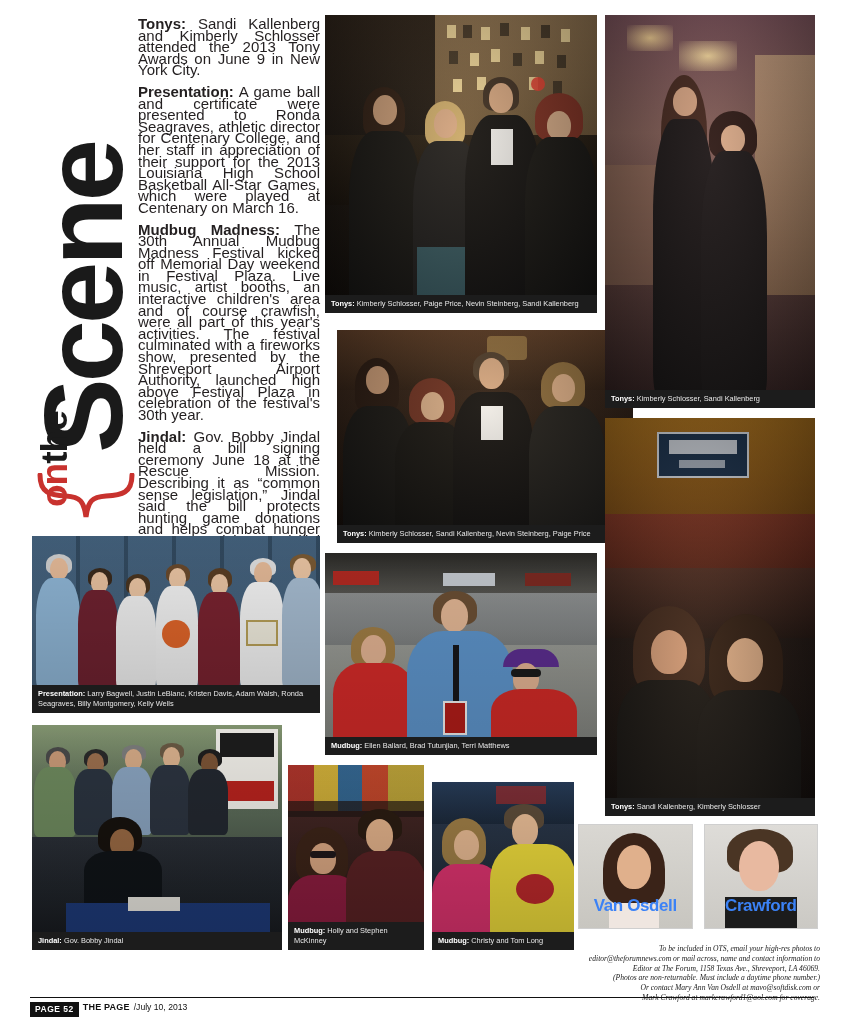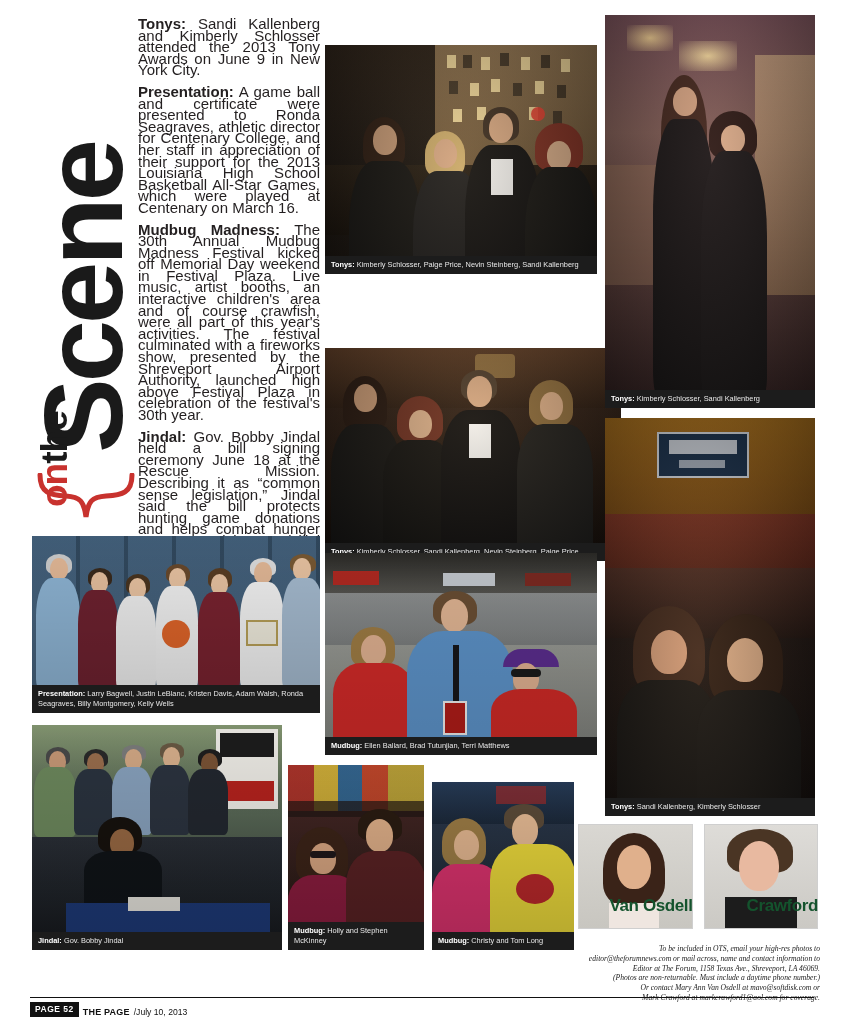--- a/index.html
+++ b/index.html
@@ -108,45 +108,45 @@
   }
   .names {
     position: absolute;
     left: 578px; top: 896px;
     width: 240px;
     display: flex;
     gap: 11px;
   }
   .names span {
     flex: 1;
-    text-align: right;
+    text-align: center;
     font-family: "Liberation Sans", sans-serif;
     font-weight: bold;
     font-size: 17px;
     letter-spacing: -0.4px;
-    color: #14532d;
+    color: #3b82f6;
   }
   .contact {
     position: absolute;
     left: 525px; top: 944px;
     width: 295px;
     text-align: right;
     font-family: "Liberation Serif", serif;
     font-style: italic;
     font-size: 7.6px;
     line-height: 9.8px;
     color: #1a1a1a;
   }
 
   
   .footer {
     position: absolute;
     left: 30px; top: 1002px;
     display: flex;
-    align-items: flex-end;
+    align-items: flex-start;
     gap: 4px;
   }
   .footer .pagebox {
     background: #111;
     color: #fff;
     font-family: "Liberation Sans", sans-serif;
     font-weight: bold;
     font-size: 8.5px;
     letter-spacing: 0.5px;
     padding: 2px 5px 3px 5px;
@@ -197,21 +197,21 @@
     </svg>
   </div>
 
   <div class="bodycol">
     <p><b>Tonys:</b><span> Sandi Kallenberg and Kimberly Schlosser attended the 2013 Tony Awards on June 9 in New York City.</span></p>
     <p><b>Presentation:</b><span> A game ball and certificate were presented to Ronda Seagraves, athletic director for Centenary College, and her staff in appreciation of their support for the 2013 Louisiana High School Basketball All-Star Games, which were played at Centenary on March 16.</span></p>
     <p><b>Mudbug Madness:</b><span> The 30th Annual Mudbug Madness Festival kicked off Memorial Day weekend in Festival Plaza. Live music, artist booths, an interactive children's area and of course crawfish, were all part of this year's activities. The festival culminated with a fireworks show, presented by the Shreveport Airport Authority, launched high above Festival Plaza in celebration of the festival's 30th year.</span></p>
     <p><b>Jindal:</b><span> Gov. Bobby Jindal held a bill signing ceremony June 18 at the Rescue Mission. Describing it as “common sense legislation,” Jindal said the bill protects hunting game donations and helps combat hunger across Louisiana. Jindal met with legislators and Caddo Parish mayors prior to the signing. Dr. Mike Strain, commissioner of agriculture, also spoke at the event.</span></p>
   </div>
 
-  <div class="photo" style="left:325px; top:15px; width:272px; height:229px;margin-top:30px;">
+  <div class="photo" style="left:325px; top:15px; width:272px; height:298px;">
     <div class="img sky-night" style="height:307px;">
       <div class="bldg" style="left:110px;top:0;width:165px;height:120px;"></div>
       <div class="win" style="left:122px;top:10px;width:9px;height:13px;"></div>
       <div class="win d" style="left:138px;top:10px;width:9px;height:13px;"></div>
       <div class="win" style="left:156px;top:12px;width:9px;height:13px;"></div>
       <div class="win d" style="left:175px;top:8px;width:9px;height:13px;"></div>
       <div class="win" style="left:196px;top:12px;width:9px;height:13px;"></div>
       <div class="win d" style="left:216px;top:10px;width:9px;height:13px;"></div>
       <div class="win" style="left:236px;top:14px;width:9px;height:13px;"></div>
       <div class="win d" style="left:124px;top:36px;width:9px;height:13px;"></div>
@@ -241,21 +241,21 @@
       <div style="position:absolute;left:166px;top:106px;width:22px;height:44px;background:#efefef;"></div>
       <div style="position:absolute;left:164px;top:106px;width:26px;height:8px;background:#0e0e10;"></div>
       <div class="hair" style="left:210px;top:78px;width:48px;height:48px;background:#7b2d22;"></div>
       <div class="face" style="left:222px;top:96px;width:24px;height:29px;background:#d6ac8a;"></div>
       <div class="torso" style="left:200px;top:122px;width:72px;height:184px;background:#131313;"></div>
       <div style="position:absolute;left:0;top:0;right:0;bottom:0;background:radial-gradient(ellipse at 50% 40%, rgba(255,220,160,.10), rgba(0,0,0,.42));"></div>
     </div>
     <div class="cap"><b>Tonys:</b><span> Kimberly Schlosser, Paige Price, Nevin Steinberg, Sandi Kallenberg</span></div>
   </div>
 
-  <div class="photo" style="left:325px; top:330px; width:296px; height:213px;margin-top:18px;">
+  <div class="photo" style="left:337px; top:330px; width:296px; height:213px;">
     <div class="img" style="height:213px;background:linear-gradient(180deg,#3a261c 0%,#20150f 55%,#120c09 100%);">
       <div style="position:absolute;left:0;top:0;right:0;height:60px;background:linear-gradient(180deg,#5a3a25,#2a1b12);"></div>
       <div style="position:absolute;left:150px;top:6px;width:40px;height:24px;background:#caa35c;opacity:.5;border-radius:4px;"></div>
       <div class="hair" style="left:18px;top:28px;width:44px;height:56px;background:#241610;"></div>
       <div class="face" style="left:29px;top:36px;width:23px;height:28px;background:#c89a77;"></div>
       <div class="torso" style="left:6px;top:76px;width:70px;height:137px;background:#141414;"></div>
       <div class="hair" style="left:72px;top:48px;width:46px;height:46px;background:#6b2e21;"></div>
       <div class="face" style="left:84px;top:62px;width:23px;height:28px;background:#d6ac89;"></div>
       <div class="torso" style="left:58px;top:92px;width:72px;height:121px;background:#111111;"></div>
       <div class="hair" style="left:136px;top:22px;width:36px;height:30px;background:#4a3a2c;"></div>

